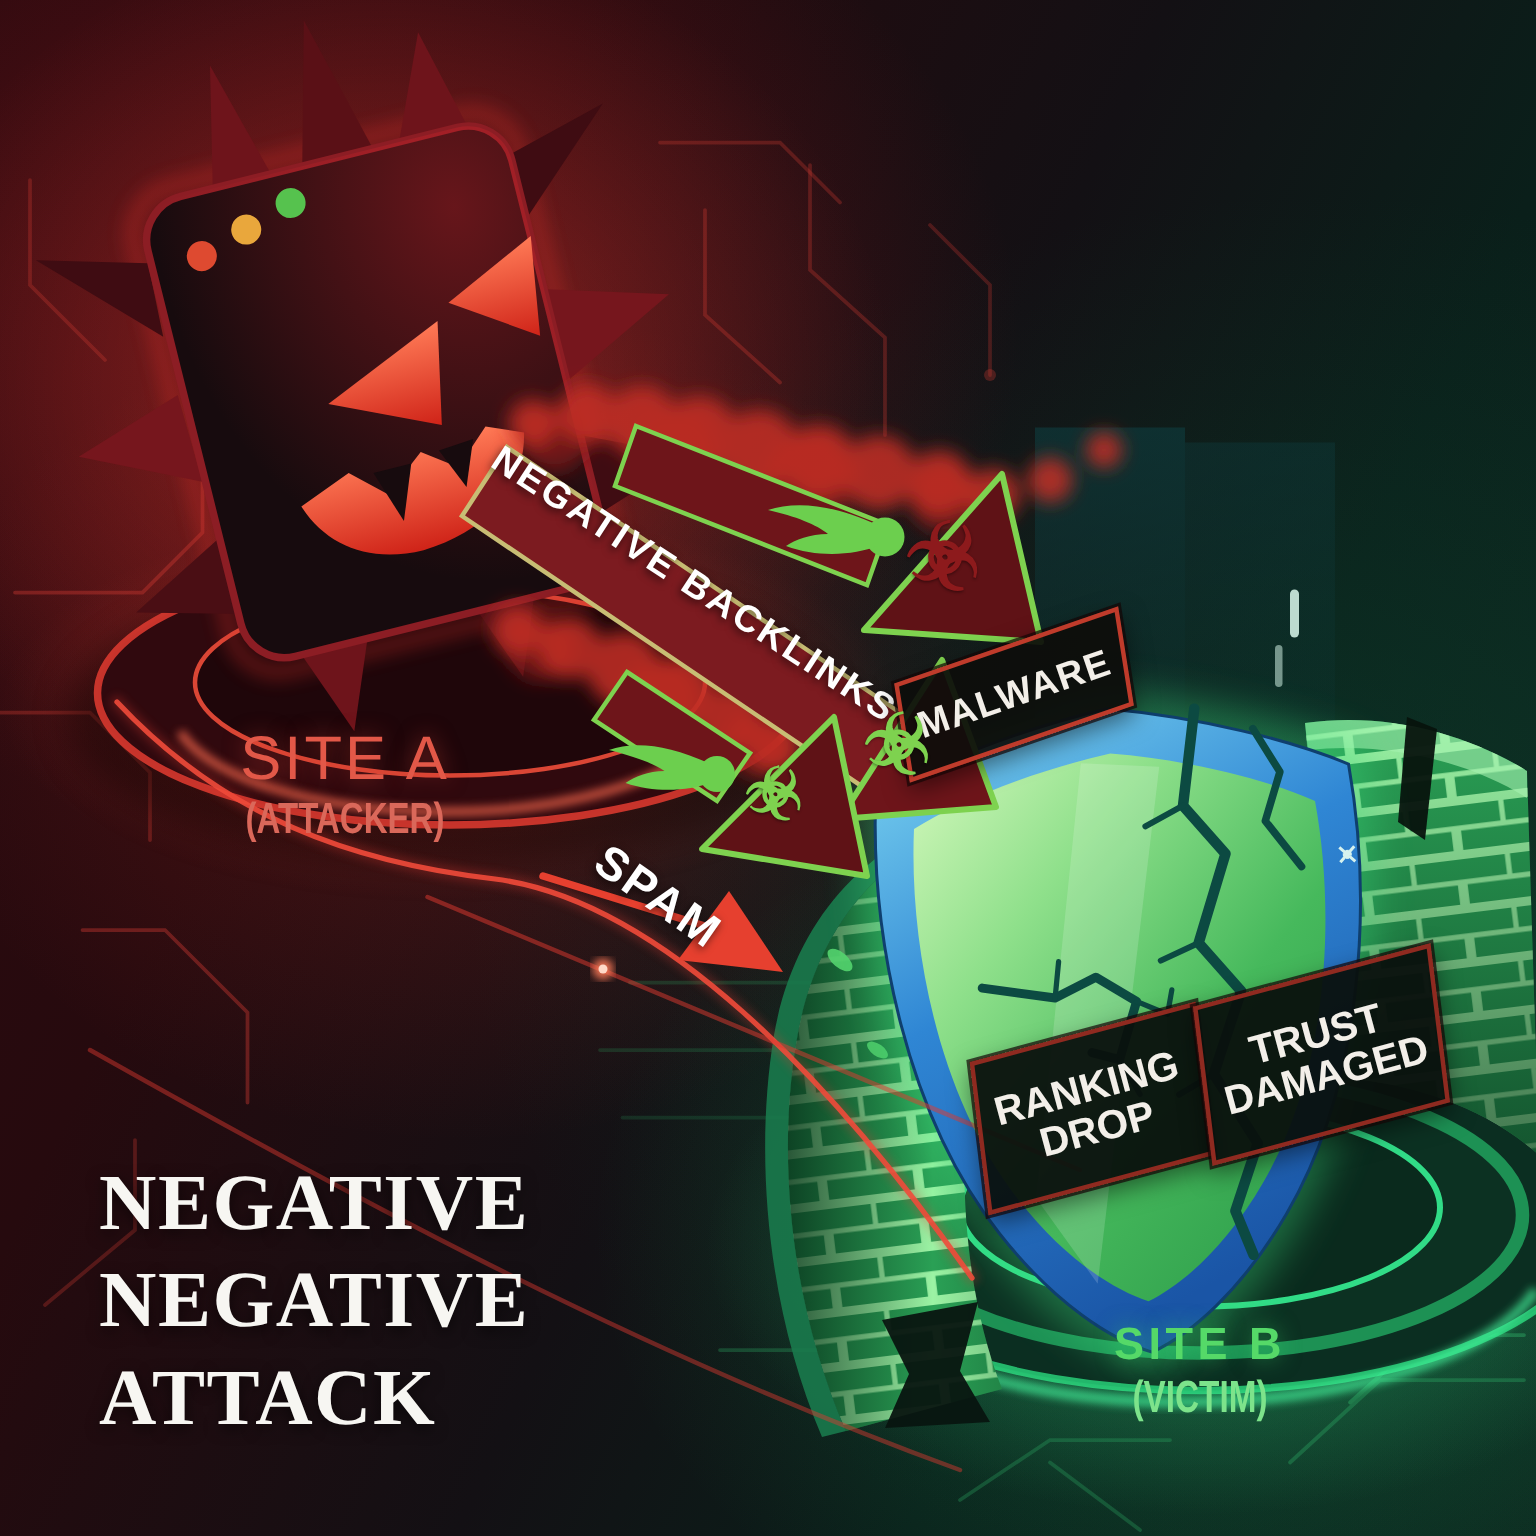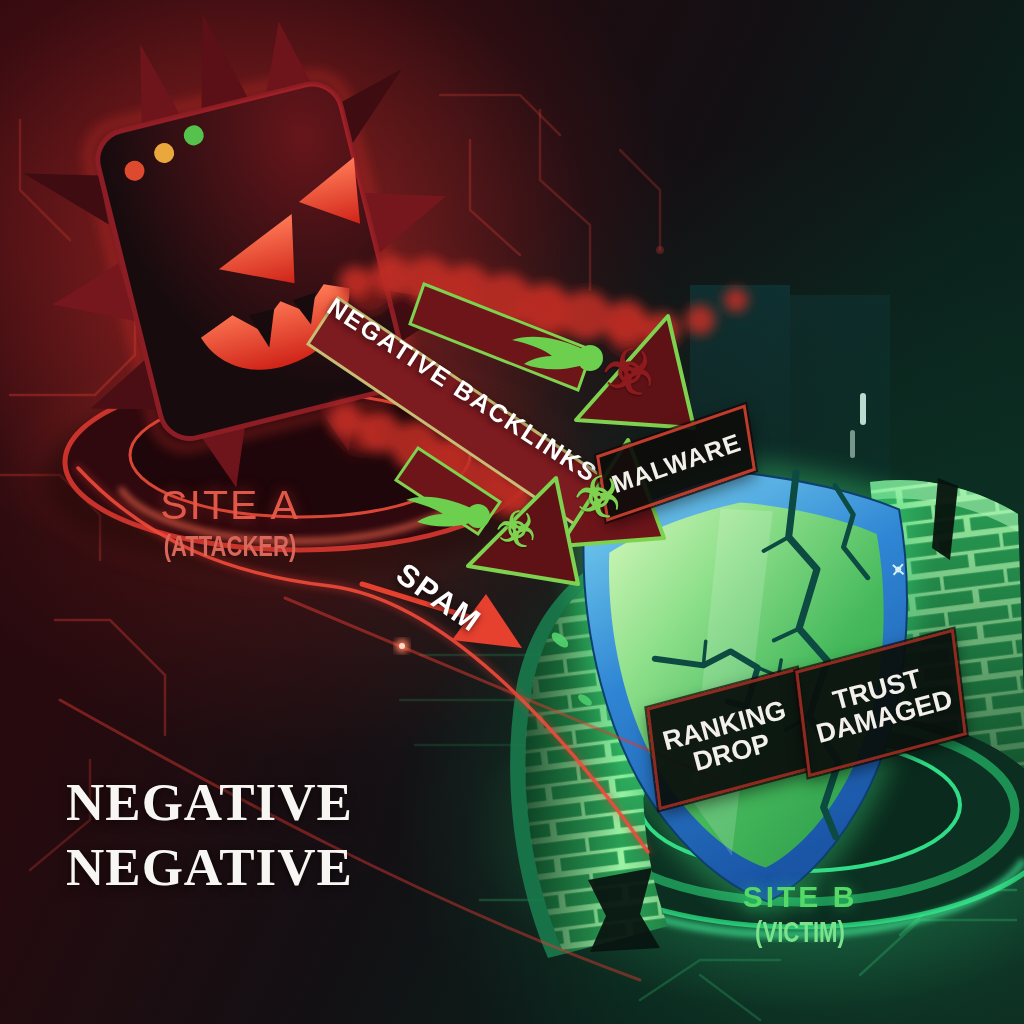--- a/index.html
+++ b/index.html
@@ -297,20 +297,21 @@
     <g>
       <path d="M362,584 L472,618" stroke="#e6402f" stroke-width="5" fill="none" stroke-linecap="round"></path>
       <polygon points="522,648 452,640 486,594" fill="#e6402f"></polygon>
     </g>
   </g>
 </svg>
 
   <div class="t title">
     <div>NEGATIVE</div>
     <div>NEGATIVE</div>
+    <div>ATTACK</div>
   </div>
 
   <div class="t lbl-negbl">NEGATIVE BACKLINKS</div>
   <div class="t lbl-spam">SPAM</div>
 
   <div class="tagbox box-malware">
     <span class="unskew">MALWARE</span>
   </div>
 
   <div class="tagbox box-impact box-ranking">

